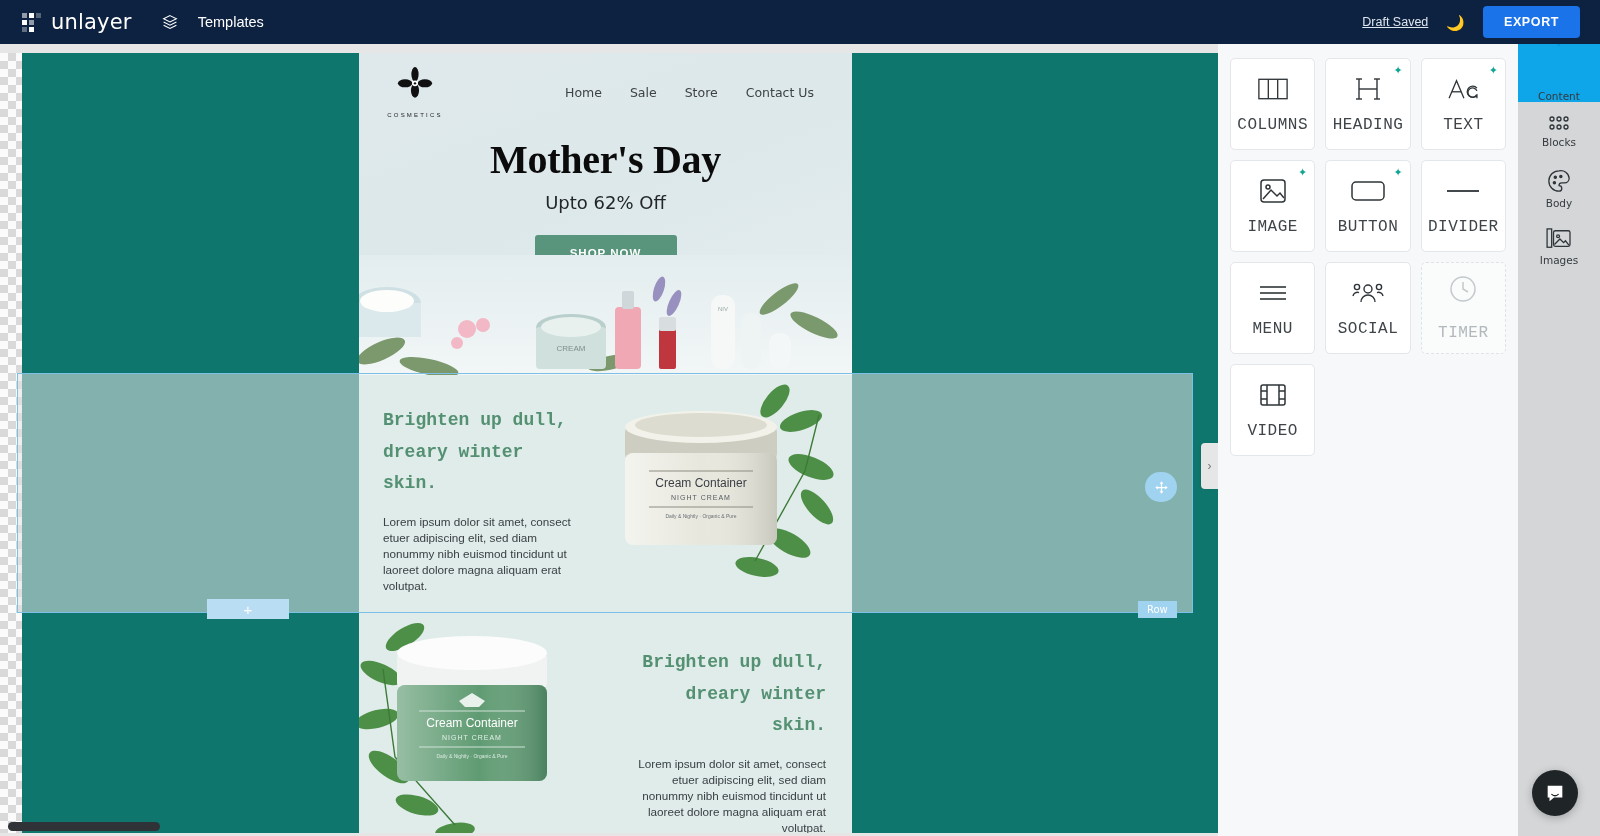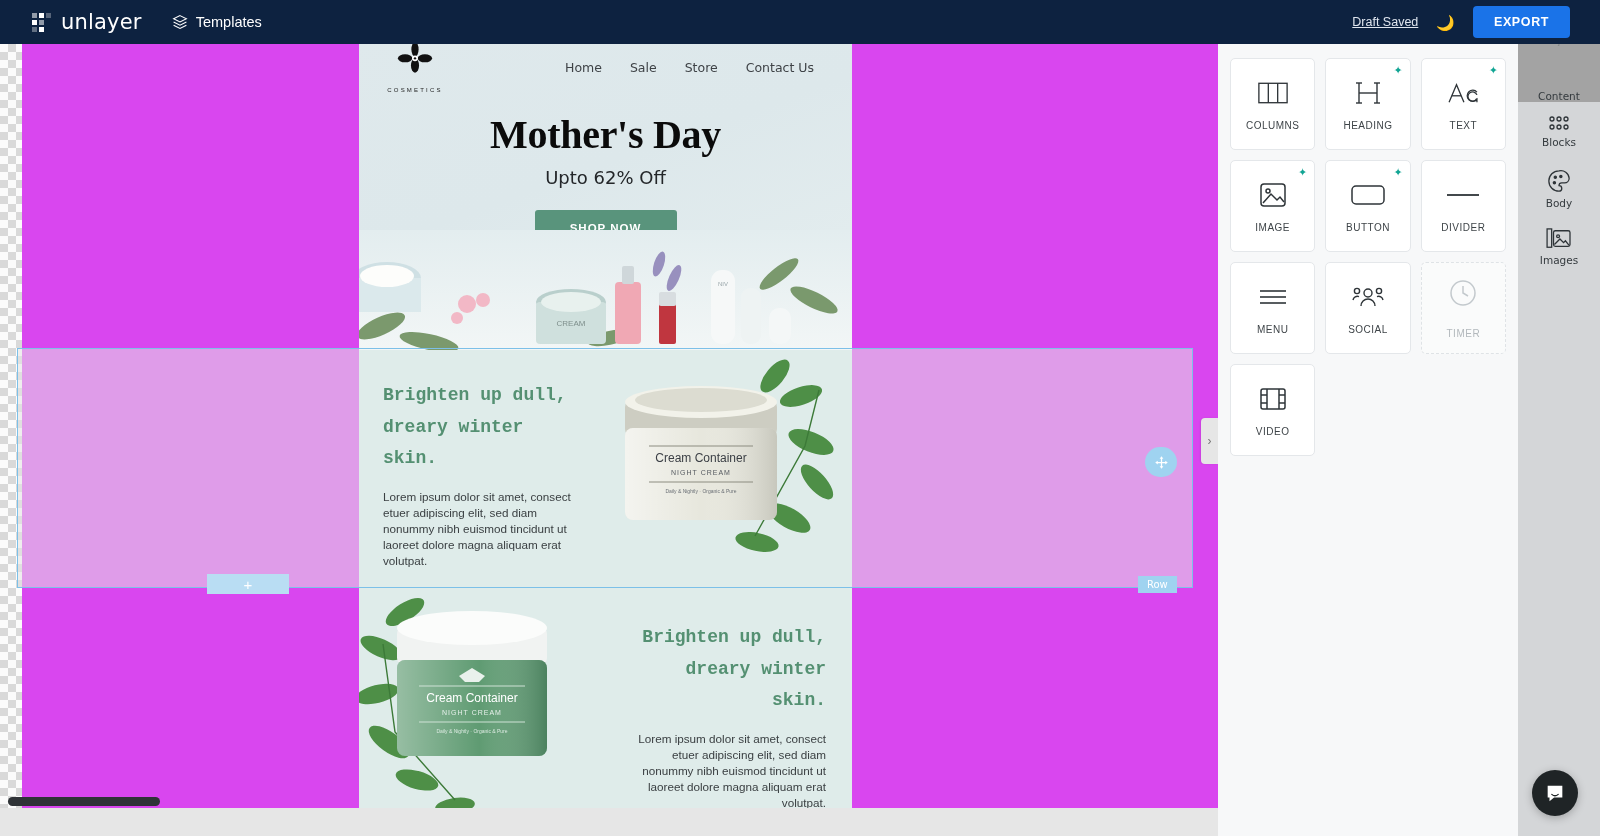--- a/index.html
+++ b/index.html
@@ -7,51 +7,51 @@
     width: 1600px; height: 836px;
     font-family: "Liberation Sans", sans-serif;
     overflow: hidden; background: #e6e6e6;
   }
   .app { position: relative; width: 1600px; height: 836px; }
 
   
   .topbar {
     position: absolute; top: 0; left: 0; width: 1600px; height: 44px;
     background: #0d2240; display: flex; align-items: center;
-    padding: 0 26px; z-index: 60;
+    padding: 0 16px; z-index: 60;
   }
   .brand { display: flex; align-items: center; gap: 9px; padding: 0 4px 0 6px; }
   .logo-grid { width: 20px; height: 20px; position: relative; }
   .logo-grid i {
     position: absolute; width: 5px; height: 5px; background: #fff; display: block;
   }
   .brand-name {
     color: #fff; font-size: 21px; letter-spacing: .2px; font-weight: 400;
     font-family: "DejaVu Sans", sans-serif;
   }
   .tmpl {
-    display: flex; align-items: center; gap: 8px; margin-left: 26px;
+    display: flex; align-items: center; gap: 20px; margin-left: 26px;
     color: #fff; font-size: 14.5px; cursor: pointer;
   }
   .tmpl svg { display:block; }
   .top-right {
     margin-left: auto; display: flex; align-items: center; gap: 18px; padding-right: 4px;
   }
   .draft { color: #dfe5ee; font-size: 12.5px; text-decoration: underline; }
   .moon { color: #fff; font-size: 15px; line-height: 1; cursor: pointer; }
   .export-btn {
     background: #1a73e8; color: #fff; font-size: 12.5px; font-weight: 700;
     letter-spacing: .6px; border: none; border-radius: 4px;
     padding: 9px 21px; cursor: pointer;
   }
 
   
   .stage {
-    position: absolute; top: 28px; left: 0; width: 1218px; height: 780px;
-    background: #d946ef; overflow: hidden;
+    position: absolute; top: 53px; left: 0; width: 1218px; height: 780px;
+    background: #0f766e; overflow: hidden;
   }
   .checker {
     position: absolute; top: 0; left: 0; width: 22px; height: 792px;
     background-image:
       linear-gradient(45deg, #d9d9d9 25%, transparent 25%, transparent 75%, #d9d9d9 75%),
       linear-gradient(45deg, #d9d9d9 25%, transparent 25%, transparent 75%, #d9d9d9 75%);
     background-size: 16px 16px;
     background-position: 0 0, 8px 8px;
     background-color: #fbfbfb;
   }
@@ -167,41 +167,41 @@
   .tiles { display: grid; grid-template-columns: repeat(3, 1fr); gap: 10px; }
   .tile {
     position: relative; background: #fff; border: 1px solid #e4e7ea; border-radius: 5px;
     height: 92px; display: flex; flex-direction: column;
     align-items: center; justify-content: center; gap: 12px; cursor: pointer;
   }
   .tile.disabled {
     background: #fafbfb; border-style: dashed; border-color: #dfe3e6; cursor: default; gap: 20px;
   }
   .tile-label {
-    font-size: 10px; letter-spacing: .5px; color: #3e4448;
-    font-family: Liberation Sans, sans-serif;
+    font-size: 16px; letter-spacing: .5px; color: #3e4448;
+    font-family: Liberation Mono, monospace;
   }
   .tile.disabled .tile-label { color: #b2b8bc; }
   .tile-ico { color: #2e3438; display: flex; align-items: center; justify-content: center; height: 30px; }
   .tile.disabled .tile-ico { color: #c3c9cd; }
   .spark {
     position: absolute; top: 6px; right: 7px; color: #12a594;
     font-size: 11px; line-height: 1;
   }
 
   
   .tabs {
     position: absolute; top: 44px; left: 1518px; width: 82px; height: 792px;
     background: #d4d6d8; z-index: 55;
   }
   .tab {
     height: 58px; display: flex; flex-direction: column; align-items: center;
     justify-content: center; gap: 4px; cursor: pointer; color: #343a3e;
   }
-  .tab.active { background: #a3a3a3; gap: 44px; }
+  .tab.active { background: #0ea5e9; gap: 44px; }
   .tab-label { font-size: 10.5px; font-family: "DejaVu Sans", sans-serif; }
 
   
   .chat {
     position: absolute; right: 22px; bottom: 20px; width: 46px; height: 46px;
     border-radius: 50%; background: #1f2426; z-index: 70; cursor: pointer;
     display: flex; align-items: center; justify-content: center;
     box-shadow: 0 2px 8px rgba(0,0,0,.25);
   }
 </style>

